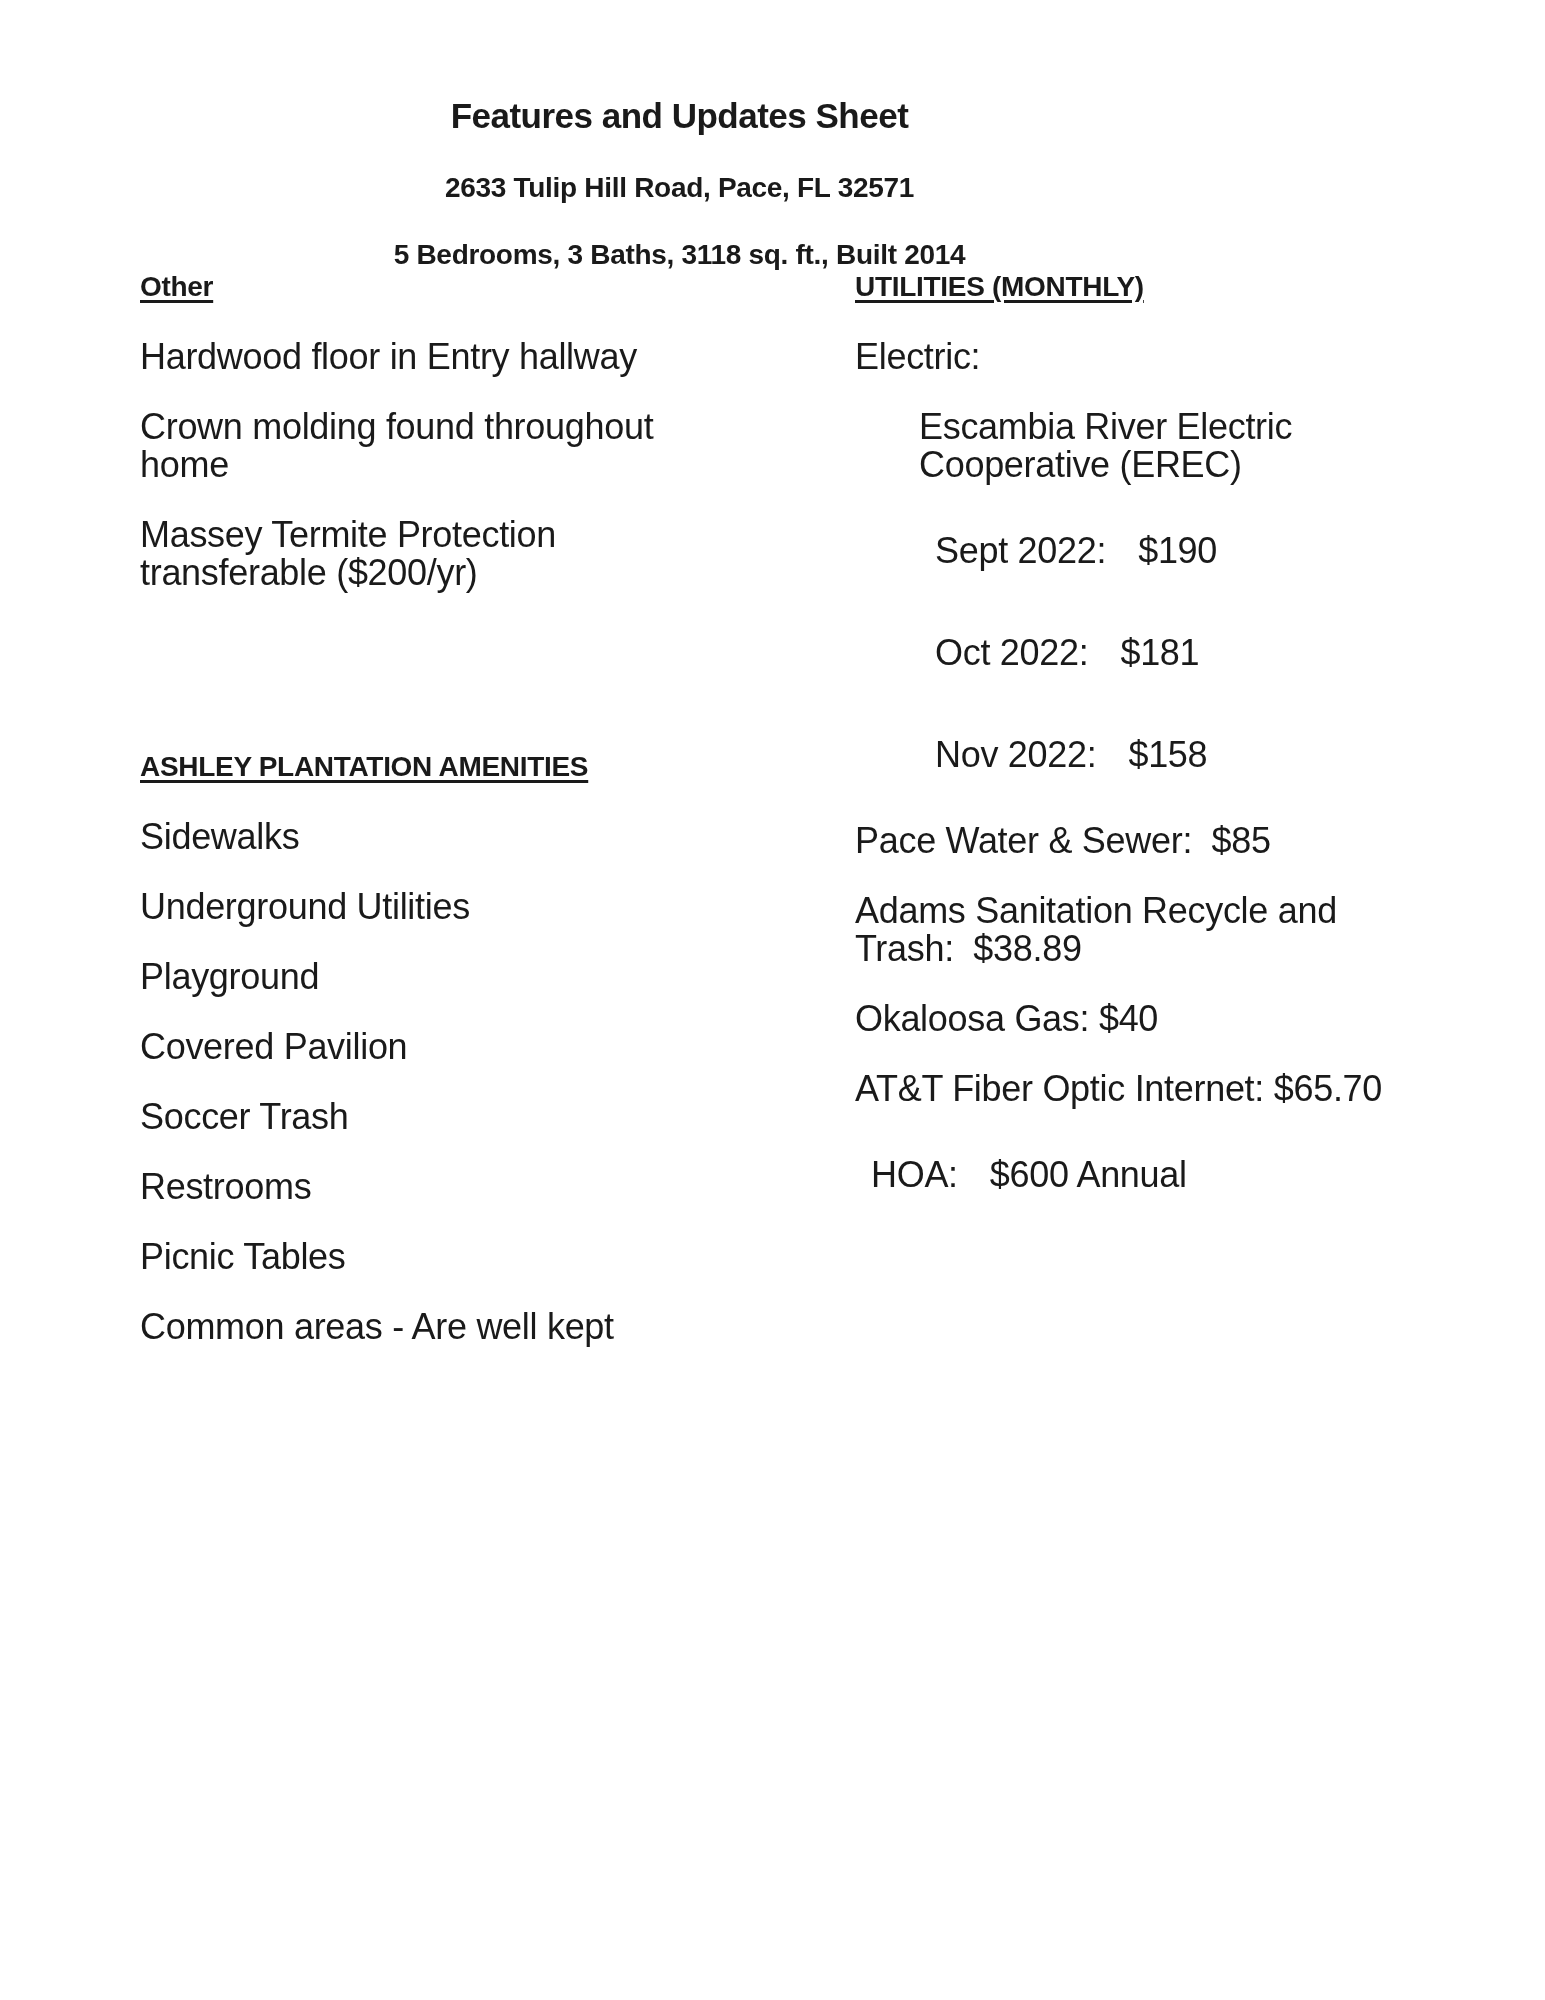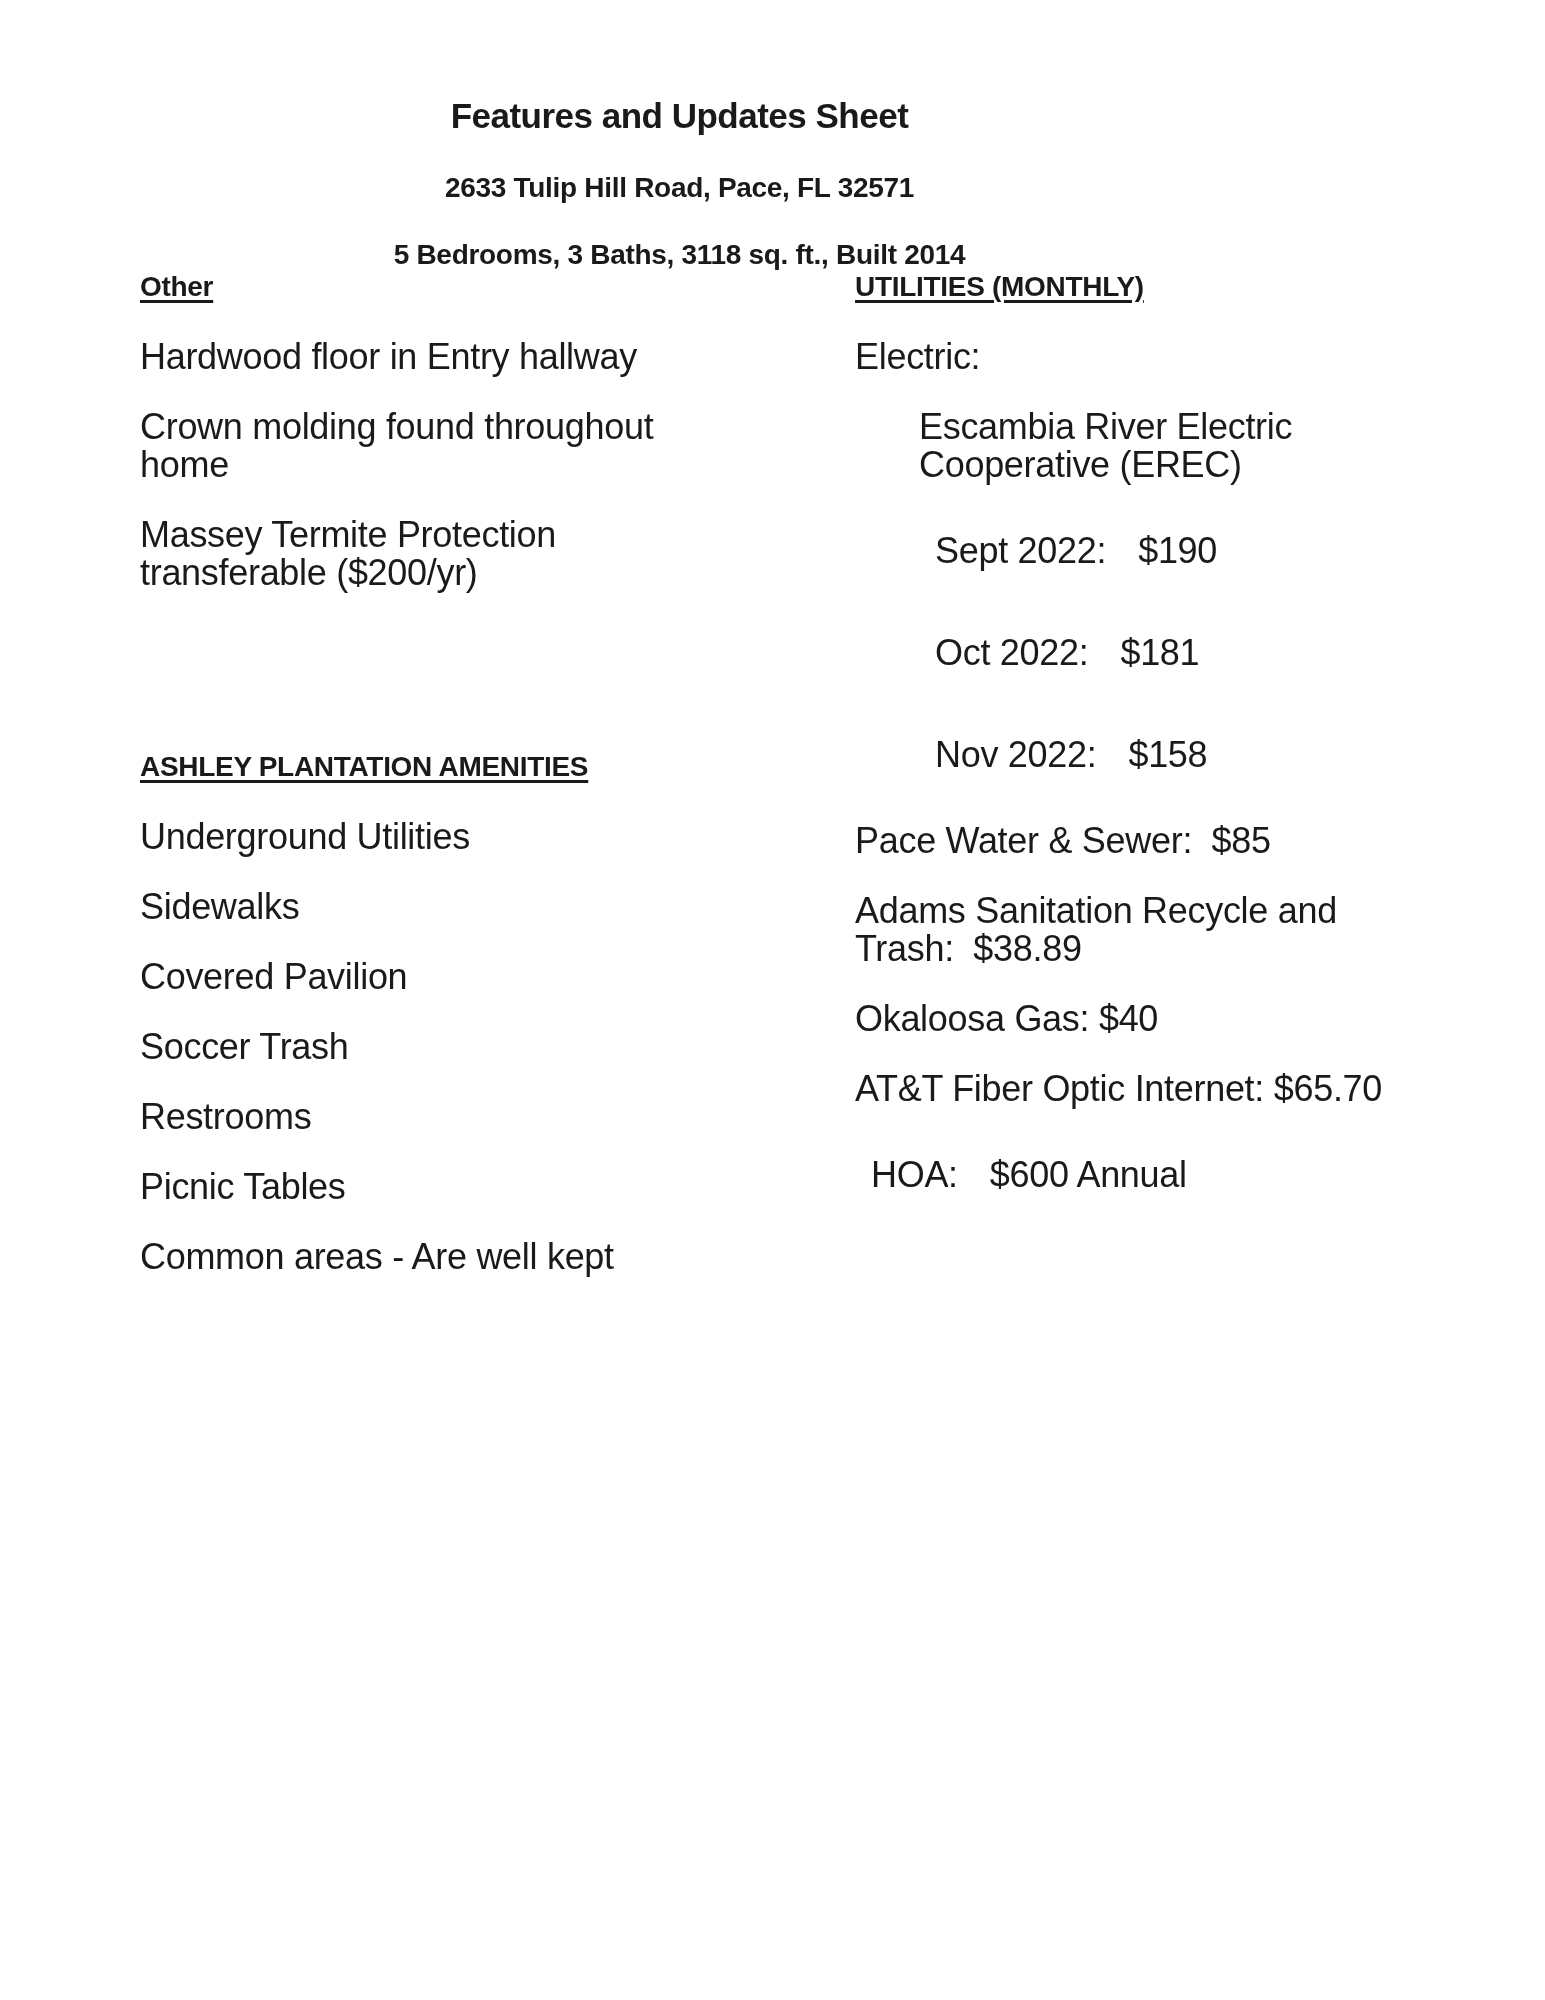--- a/index.html
+++ b/index.html
@@ -95,22 +95,23 @@
     <p class="line indent"><span class="month-label">Nov 2022:</span><span>$158</span></p>
     <p class="line">Pace Water &amp; Sewer:  $85</p>
     <p class="line">Adams Sanitation Recycle and Trash:  $38.89</p>
     <p class="line">Okaloosa Gas: $40</p>
     <p class="line">AT&amp;T Fiber Optic Internet: $65.70</p>
     <p class="line"><span class="hoa-label">HOA:</span><span>$600 Annual</span></p>
   </section>
 
   <section class="sec-amenities">
     <h2 class="sec-heading">ASHLEY PLANTATION AMENITIES</h2>
+    <p class="line">Sidewalks</p>
     <p class="line">Underground Utilities</p>
-    <p class="line">Sidewalks</p>
+    <p class="line">Playground</p>
     <p class="line">Covered Pavilion</p>
     <p class="line">Soccer Trash</p>
     <p class="line">Restrooms</p>
     <p class="line">Picnic Tables</p>
     <p class="line">Common areas - Are well kept</p>
   </section>
 
 </div>
 
 </body></html>

